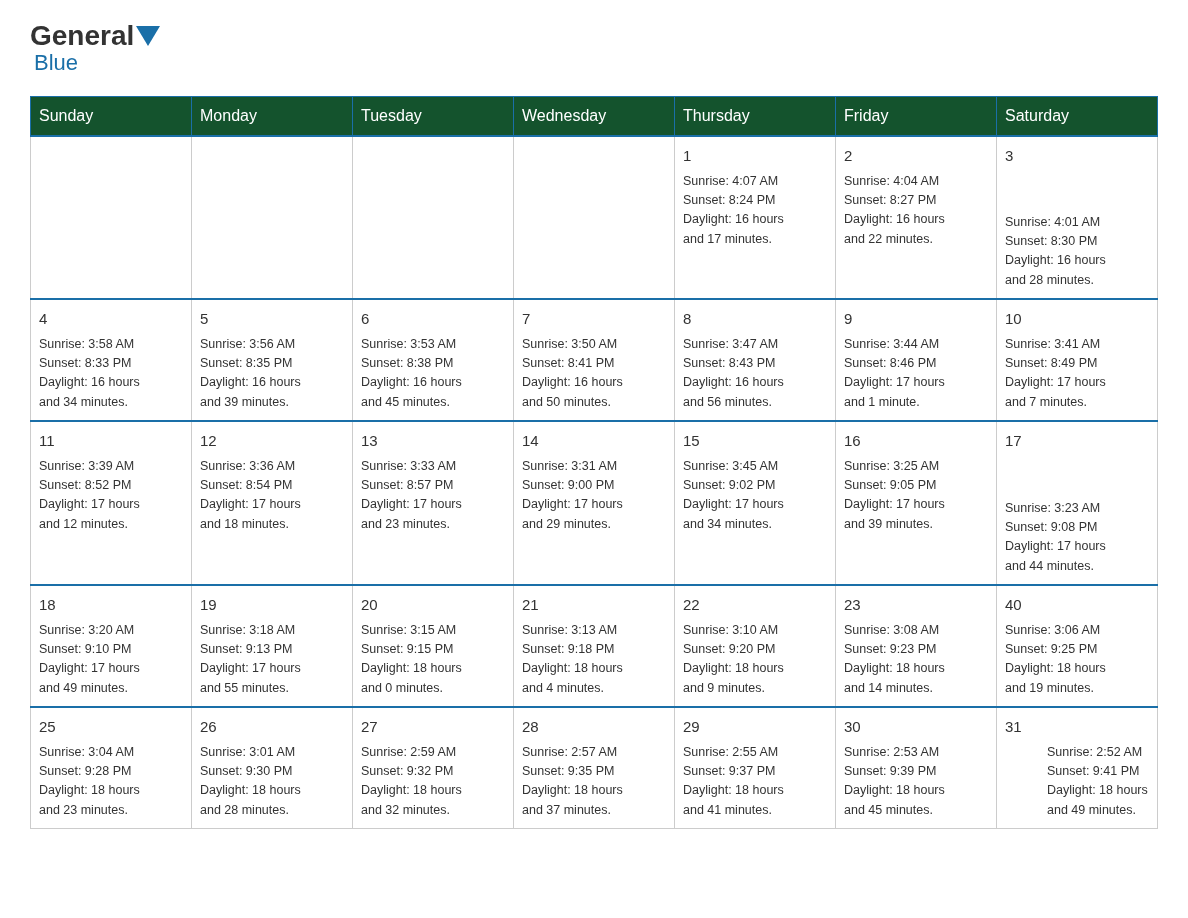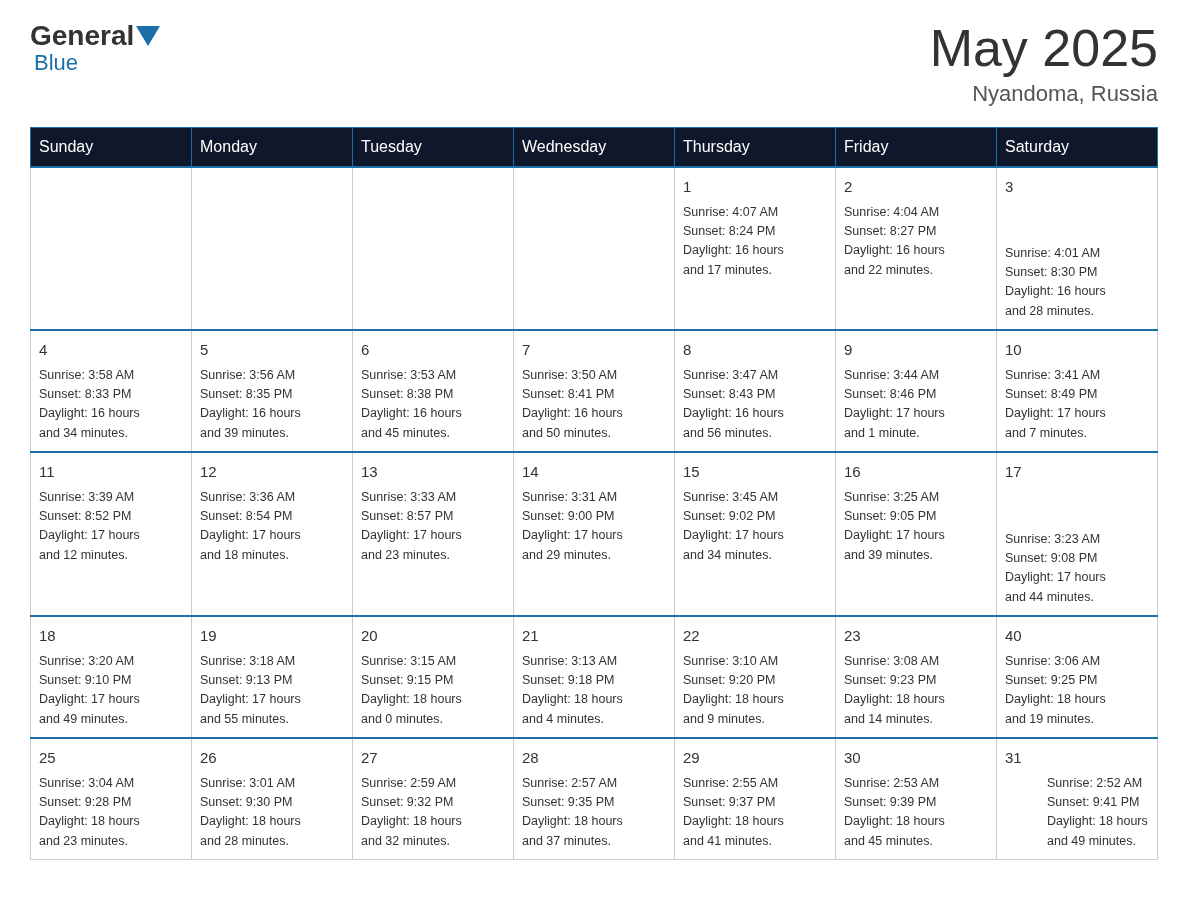--- a/index.html
+++ b/index.html
@@ -58,21 +58,21 @@
       font-size: 22px;
       color: #555;
       margin-top: 4px;
     }
     .calendar {
       width: 100%;
       border-collapse: collapse;
       border: 1px solid #1a6fa8;
     }
     .calendar th {
-      background-color: #0f172a;
+      background-color: #14532d;
       color: #fff;
       padding: 10px 8px;
       font-size: 16px;
       font-weight: normal;
       text-align: left;
       border: 1px solid #1a6fa8;
     }
     .calendar td {
       vertical-align: top;
       padding: 8px;
@@ -107,24 +107,20 @@
 </head>
 <body>
 
 <div class="header">
   <div class="logo">
     <div class="logo-text">
       <span class="logo-general">General</span>
       <span class="logo-triangle"></span>
     </div>
     <span class="logo-blue">Blue</span>
-  </div>
-  <div class="title-section">
-    <div class="month-year">May 2025</div>
-    <div class="location">Nyandoma, Russia</div>
   </div>
 </div>
 
 <table class="calendar">
   <thead>
     <tr>
     <th>Sunday</th>
         <th>Monday</th>
         <th>Tuesday</th>
         <th>Wednesday</th>

